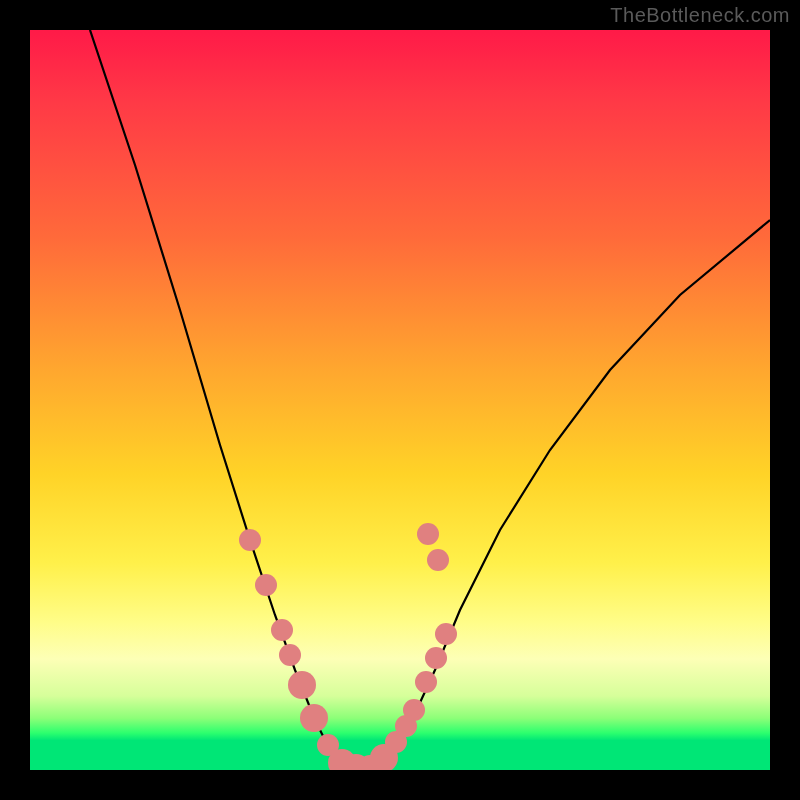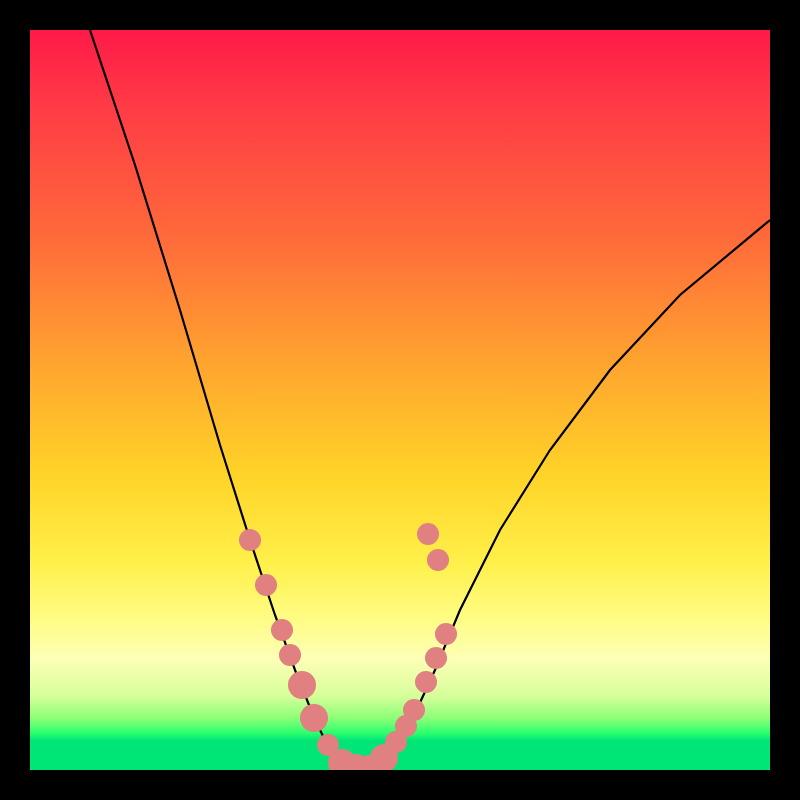--- a/index.html
+++ b/index.html
@@ -80,13 +80,14 @@
           <circle cx="376" cy="696" r="11" fill="#e08080" stroke="#c86a6a" stroke-width="0"></circle>
           <circle cx="384" cy="680" r="11" fill="#e08080" stroke="#c86a6a" stroke-width="0"></circle>
           <circle cx="396" cy="652" r="11" fill="#e08080" stroke="#c86a6a" stroke-width="0"></circle>
           <circle cx="406" cy="628" r="11" fill="#e08080" stroke="#c86a6a" stroke-width="0"></circle>
           <circle cx="416" cy="604" r="11" fill="#e08080" stroke="#c86a6a" stroke-width="0"></circle>
           <circle cx="408" cy="530" r="11" fill="#e08080" stroke="#c86a6a" stroke-width="0"></circle>
           <circle cx="398" cy="504" r="11" fill="#e08080" stroke="#c86a6a" stroke-width="0"></circle>
         </g>
     </svg>
   </div>
+  <div class="attrib">TheBottleneck.com</div>
 </div>
 
 </body></html>

